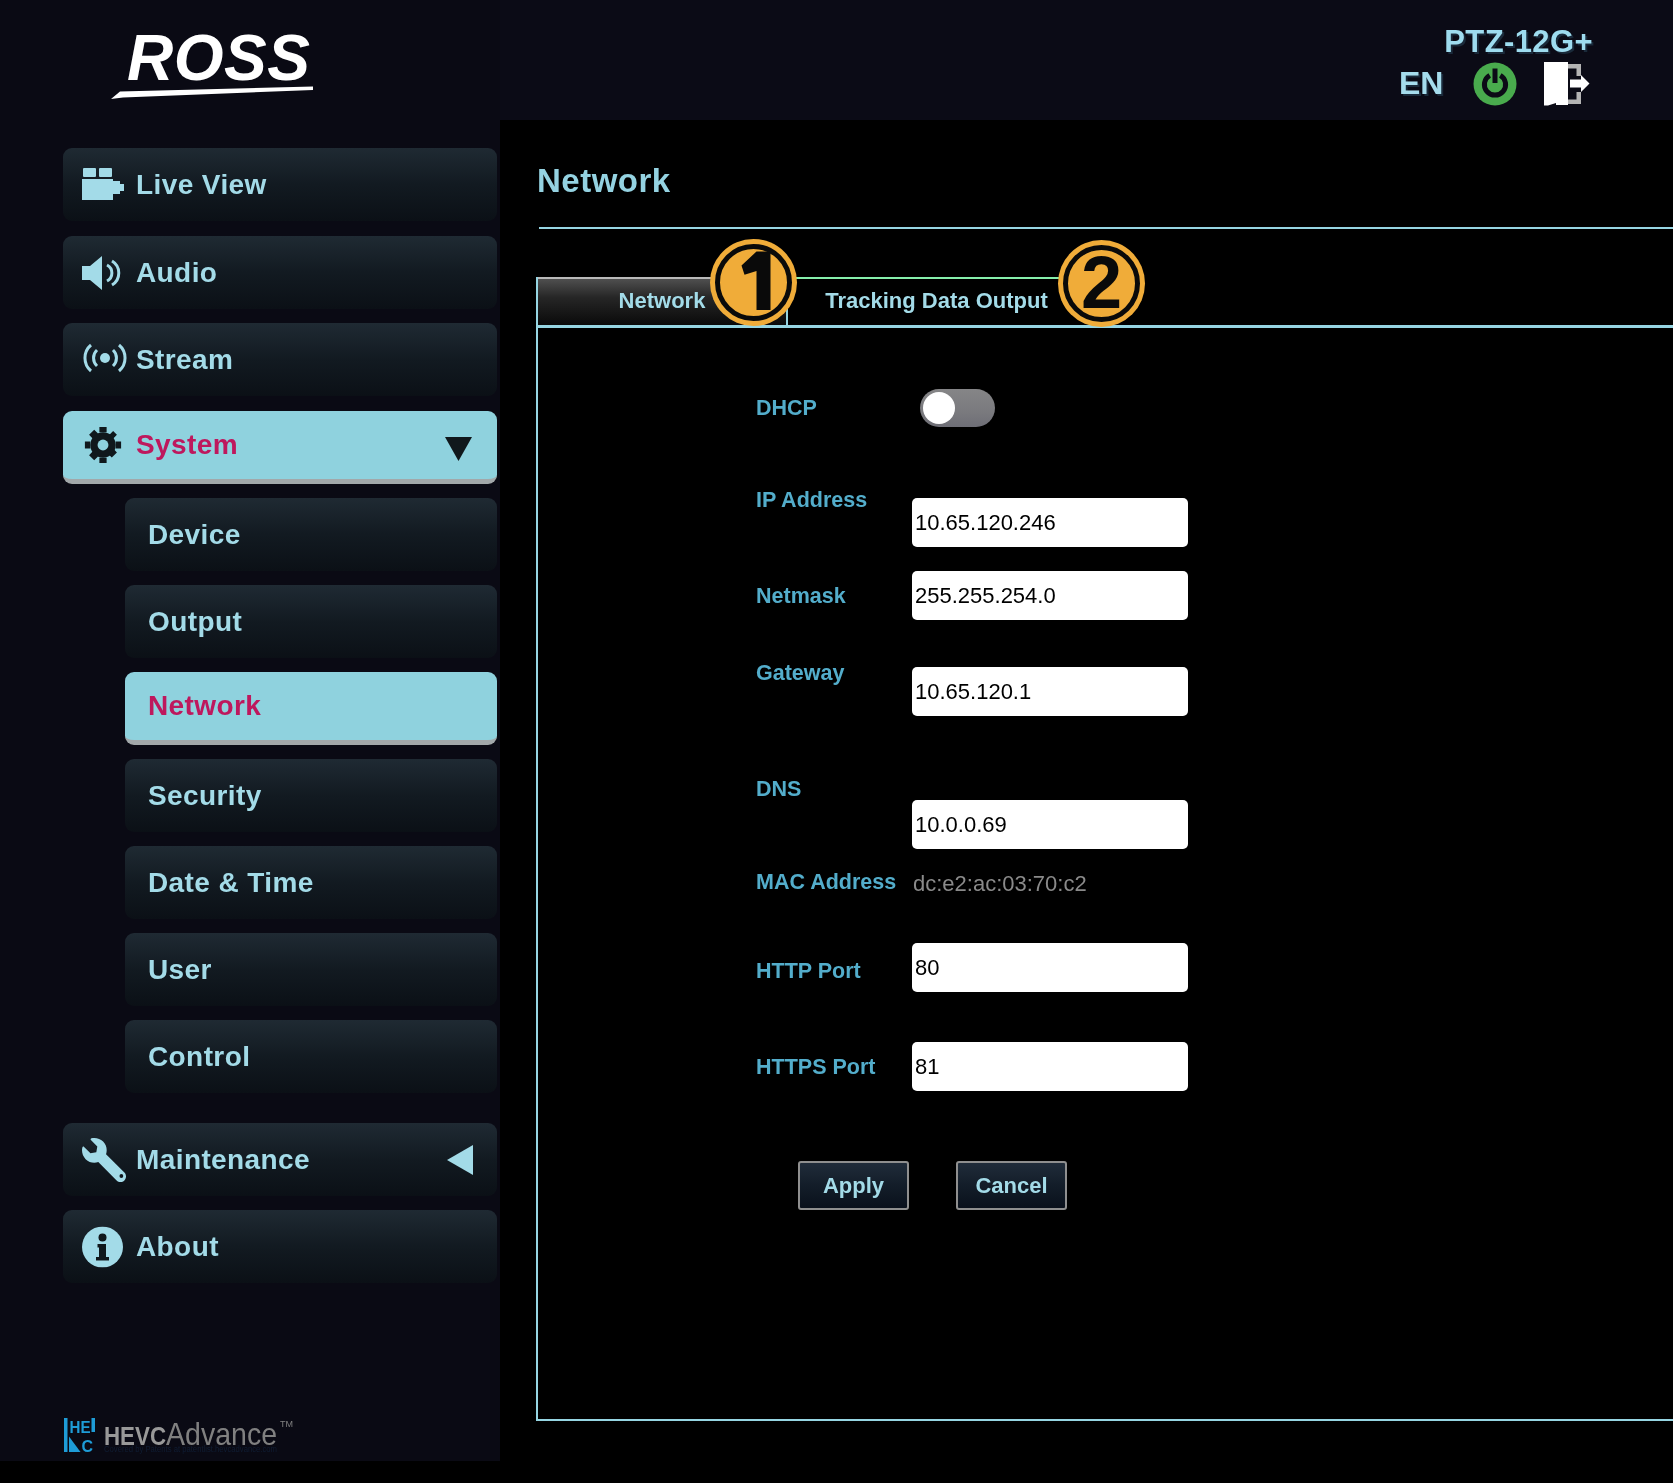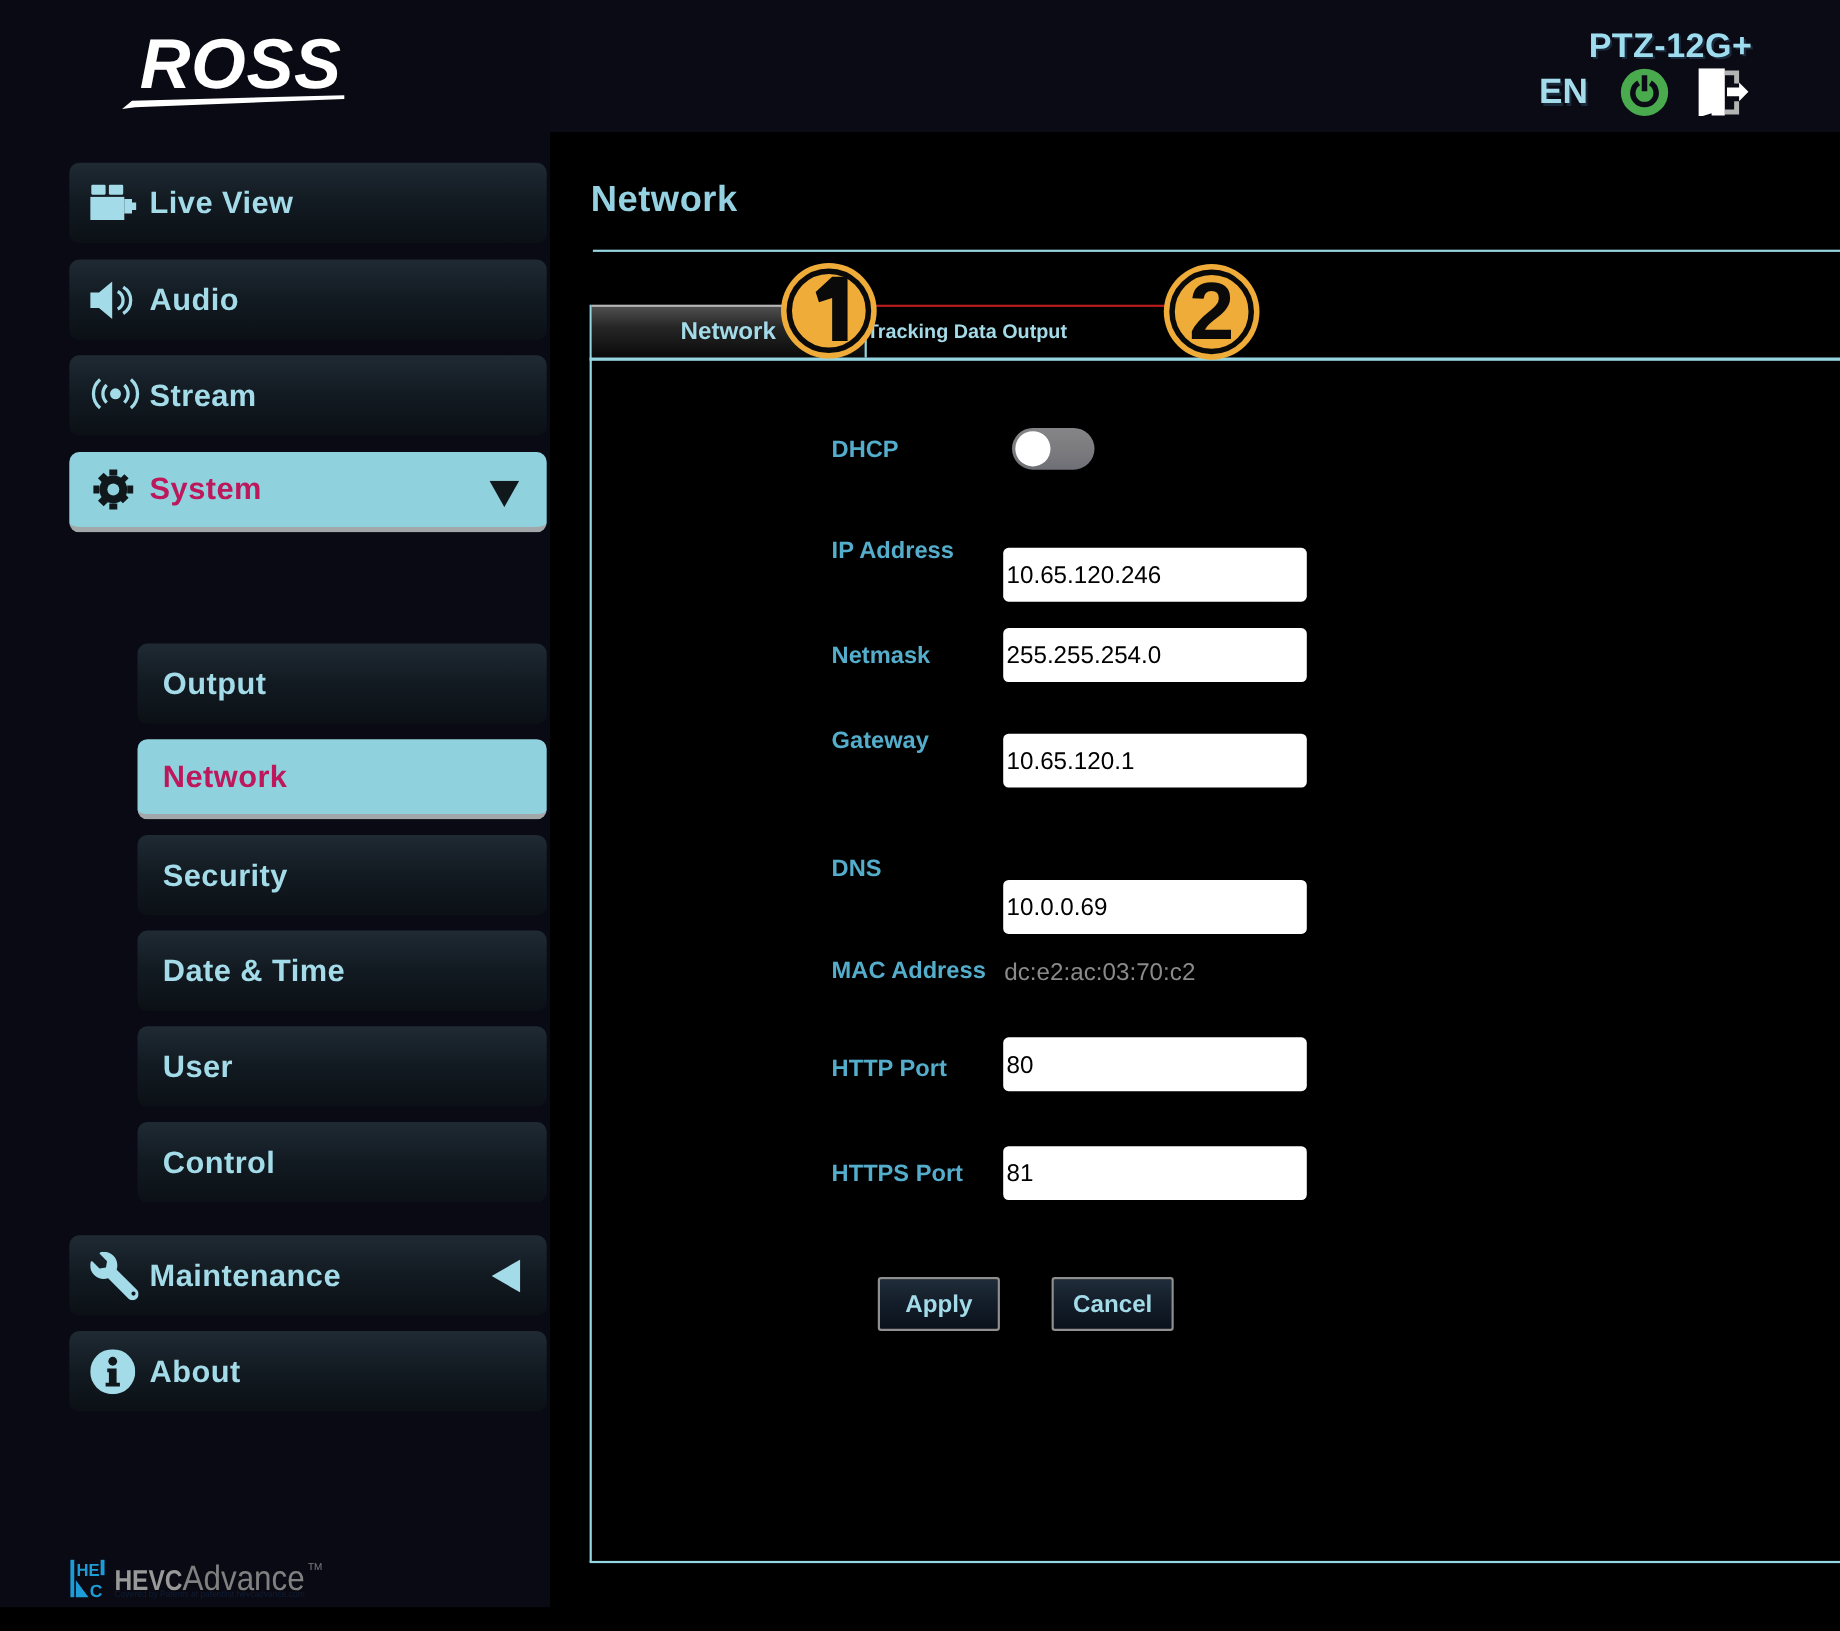--- a/index.html
+++ b/index.html
@@ -19,22 +19,22 @@
 
 #ctitle { left:537px; top:164px; color:#94d2e1; font-size:33px; font-weight:bold; line-height:33px; letter-spacing:0.5px; }
 #hr1 { left:539px; top:227px; width:1134px; height:2px; background:#96d5e2; }
 #panelL { left:536px; top:277px; width:2px; height:1143px; background:#96d5e2; }
 #panelB { left:536px; top:1419px; width:1137px; height:2px; background:#96d5e2; }
 #tab1 { left:538px; top:277px; width:248px; height:48px;
   background:linear-gradient(180deg,#4f4f4f 0%,#262626 40%,#0a0a0a 100%);
   border-top:2px solid #b9b9b9; color:#a3dbe8; font-weight:bold; font-size:22px;
   text-align:center; line-height:44px; }
 #tabsep { left:786px; top:277px; width:2px; height:48px; background:#96d5e2; }
-#tab2 { left:788px; top:277px; width:297px; height:48px; border-top:2px solid #b91c1c;
-  color:#a3dbe8; font-weight:bold; font-size:18px; text-align:left; line-height:44px; }
+#tab2 { left:788px; top:277px; width:297px; height:48px; border-top:2px solid #86efac;
+  color:#a3dbe8; font-weight:bold; font-size:22px; text-align:center; line-height:44px; }
 #tabline { left:536px; top:325px; width:1137px; height:3px; background:#96d5e2; }
 .circ { width:87px; height:87px; border-radius:50%; background:#f0ac39;
   color:#0a0a0a; font-size:74px; font-weight:bold; text-align:center; line-height:85px; }
 .circ i { position:absolute; left:5px; top:5px; width:77px; height:77px; border-radius:50%;
   border:5px solid #0a0a0a; font-style:normal; display:block; box-sizing:border-box; }
 .flabel { left:756px; color:#53adcb; font-size:21.5px; font-weight:bold; line-height:22px; }
 .finput { left:912px; width:276px; height:49px; background:#fff; border-radius:5px;
   color:#000; font-size:22px; line-height:49px; padding-left:3px; }
 #toggle { left:920px; top:389px; width:75px; height:38px; border-radius:19px;
   background:linear-gradient(180deg,#858587 0%,#7a7a7e 60%,#6e6e76 100%); }
@@ -112,20 +112,23 @@
                  M5.6,9.8 l5.7,-5.7 4.2,4.2 -5.7,5.7 z M26.5,30.7 l5.7,-5.7 4.2,4.2 -5.7,5.7 z
                  M5.6,32.2 l5.7,5.7 4.2,-4.2 -5.7,-5.7 z M26.5,11.3 l5.7,-5.7 4.2,4.2 -5.7,5.7 z"></path>
         <circle cx="21" cy="21" r="14"></circle>
       </g>
       <circle cx="21" cy="21" r="6" fill="#8fd2de"></circle>
     </svg>
     <svg class="abs" style="left:382px; top:26px;" width="27" height="24" viewBox="0 0 27 24">
         <path d="M0,0 h27 l-13.5,24 z" fill="#10181c"></path>
       </svg>
   </div>
+  <div class="abs mbtn sub" style="top:498px;">
+      <span class="lbl">Device</span>
+    </div>
   <div class="abs mbtn sub" style="top:585px;">
       <span class="lbl">Output</span>
     </div>
   <div class="abs mbtn sub hl" style="top:672px;">
       <span class="lbl">Network</span>
     </div>
   <div class="abs mbtn sub" style="top:759px;">
       <span class="lbl">Security</span>
     </div>
   <div class="abs mbtn sub" style="top:846px;">

